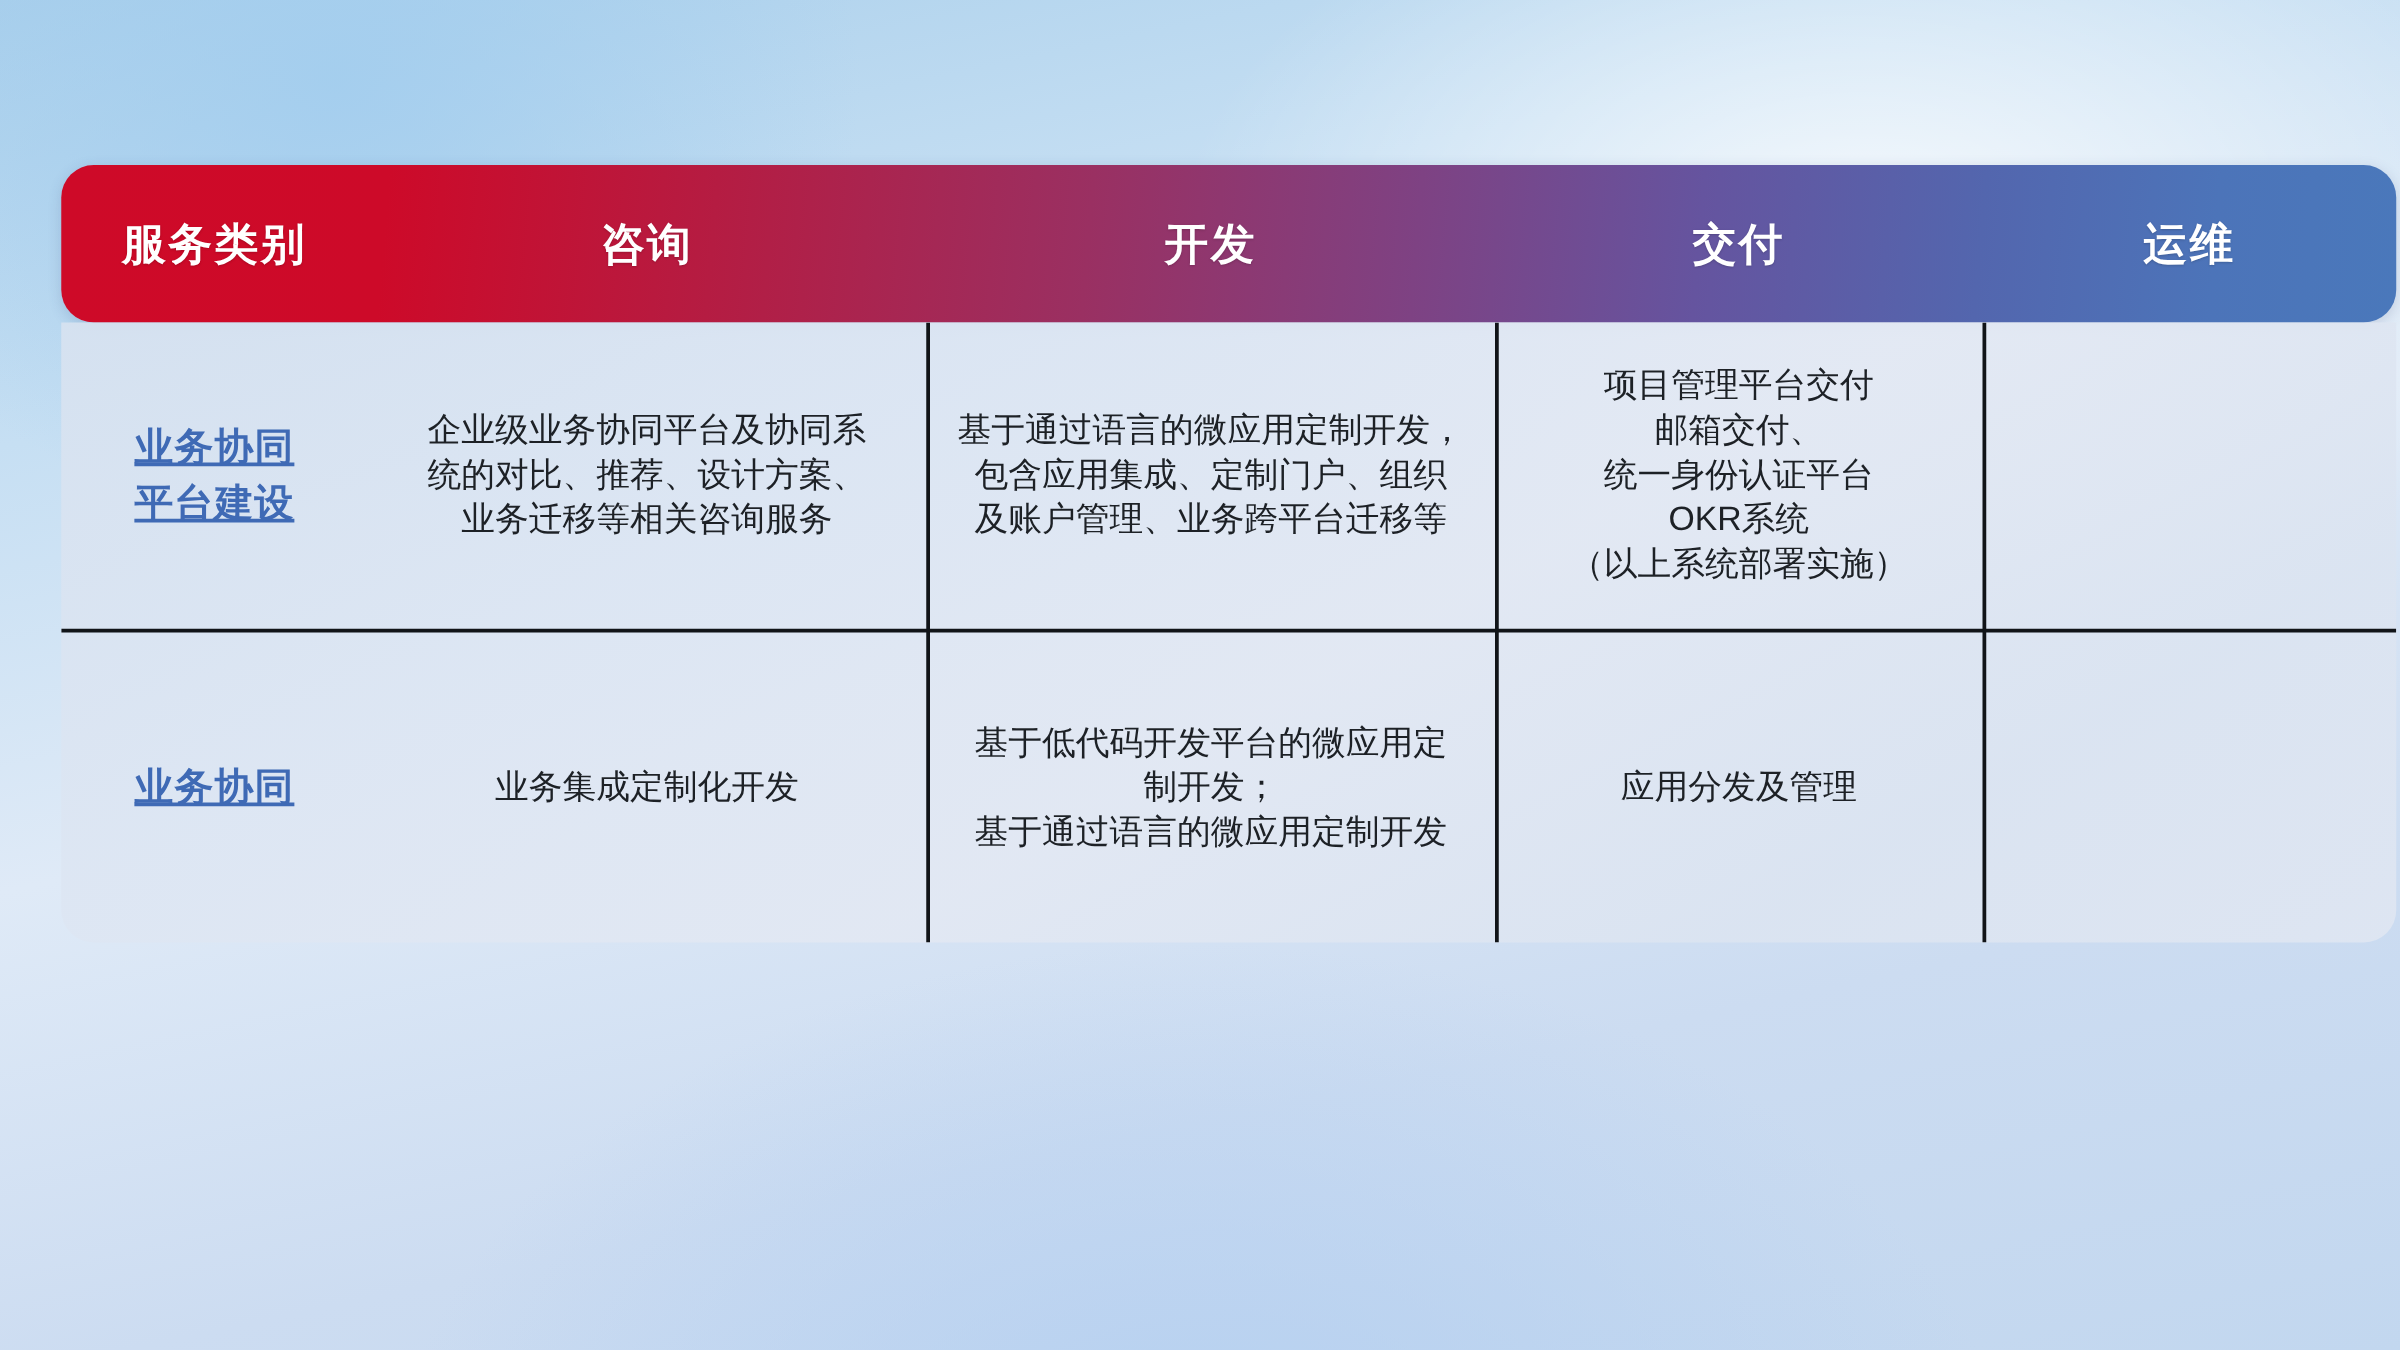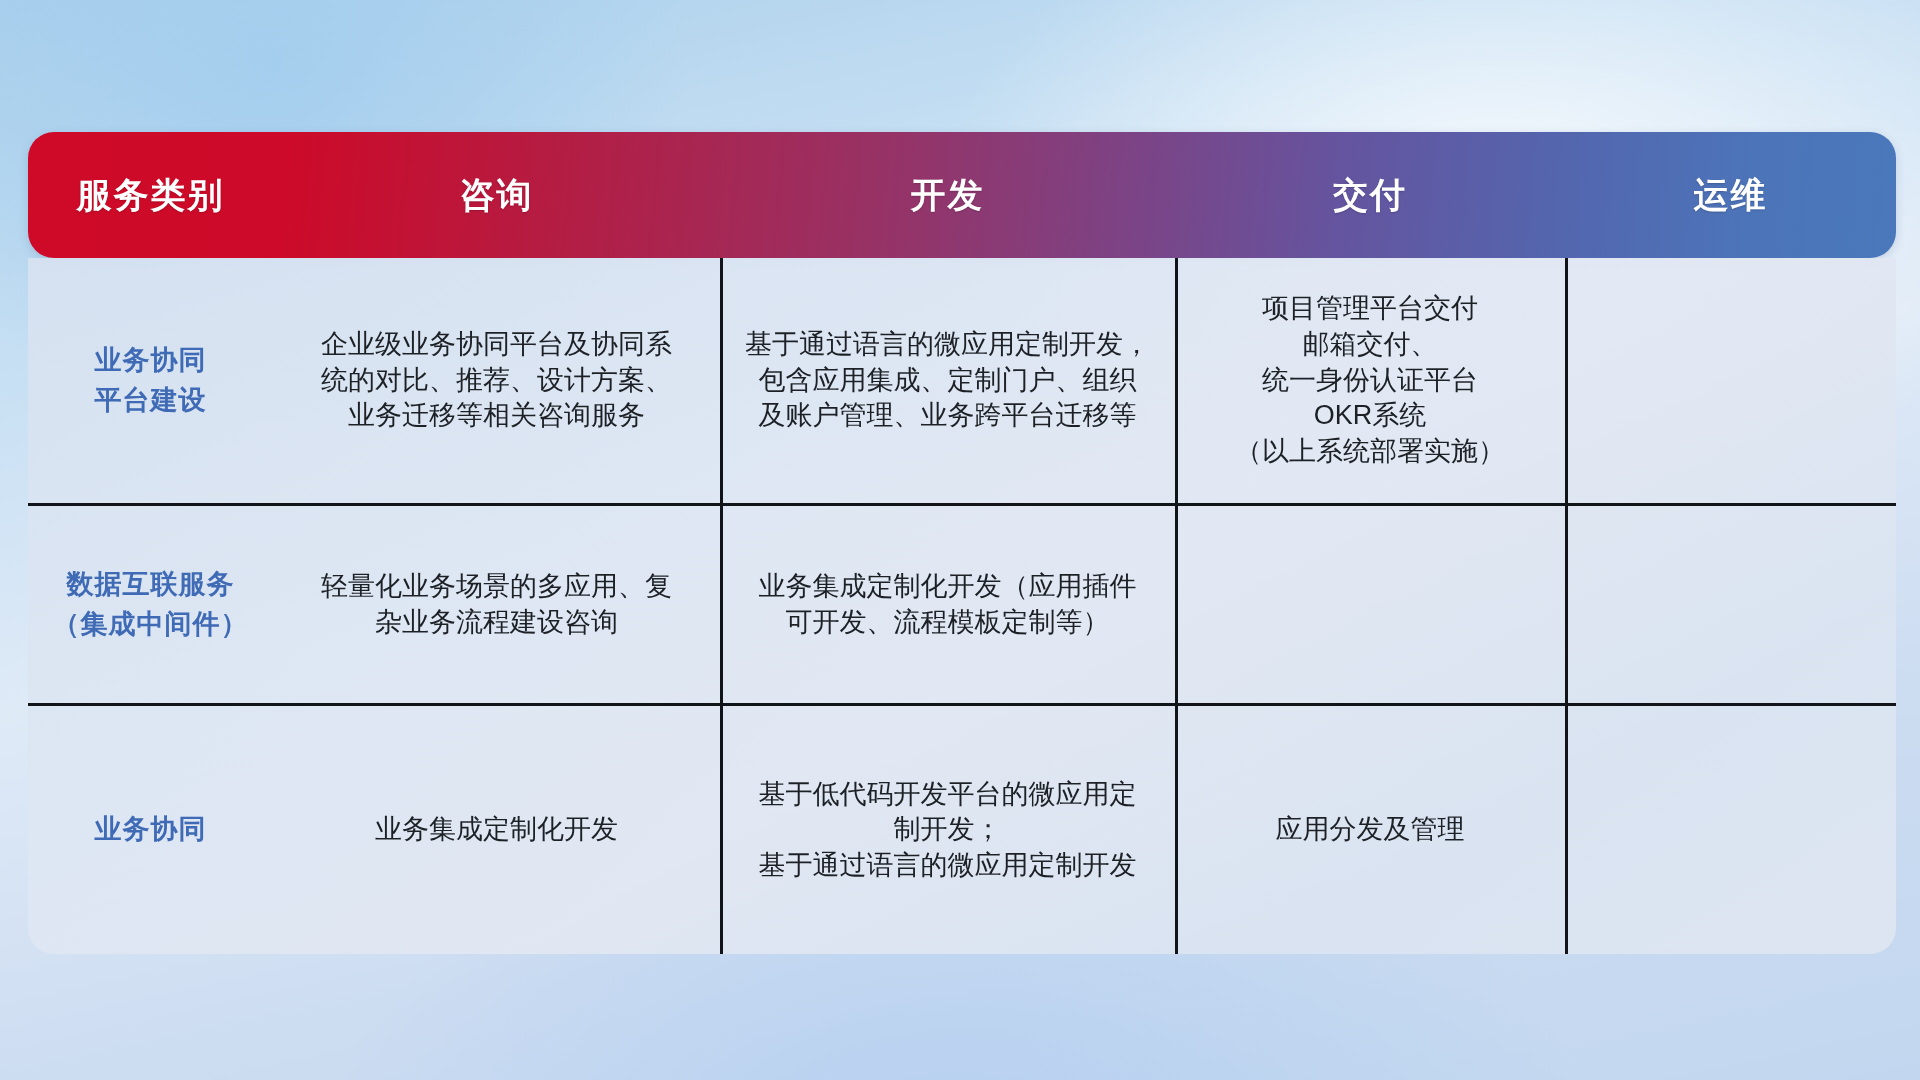--- a/index.html
+++ b/index.html
@@ -15,20 +15,21 @@
       radial-gradient(ellipse 900px 520px at 78% 18%, rgba(255,255,255,0.80) 0%, rgba(255,255,255,0.0) 62%),
       radial-gradient(ellipse 700px 600px at 14% 6%, rgba(162,205,238,0.85) 0%, rgba(162,205,238,0.0) 60%),
       radial-gradient(ellipse 1000px 700px at 50% 112%, rgba(178,206,240,0.9) 0%, rgba(178,206,240,0.0) 65%),
       linear-gradient(168deg, #a9cfeb 0%, #c6dff3 24%, #dfeaf7 48%, #ccdcf1 74%, #c2d7ef 100%);
   }
 
   .page {
     position: relative;
     width: 1872px;
     height: 1080px;
+    margin-left: 21px;
   }
 
   
   .table-wrap {
     position: absolute;
     left: 28px;
     top: 132px;
     width: 1868px;
     border-radius: 26px;
   }
@@ -94,23 +95,24 @@
     text-align: center;
     font-size: 27px;
     line-height: 1.32;
     color: #1d2126;
     white-space: pre-line;
   }
 
   .td.label {
     color: #3f6ab5;
     font-weight: bold;
-    font-size: 27px;
+    font-size: 31px;
     line-height: 1.45;
     letter-spacing: 1px;
+    text-decoration: underline;
   }
 
   
   .vline {
     position: absolute;
     top: 0;
     bottom: 0;
     width: 3px;
     background: #111418;
     pointer-events: none;
@@ -157,30 +159,20 @@
         <div class="td c3">基于通过语言的微应用定制开发，
 包含应用集成、定制门户、组织
 及账户管理、业务跨平台迁移等</div>
         <div class="td c4">项目管理平台交付
 邮箱交付、
 统一身份认证平台
 OKR系统
 （以上系统部署实施）</div>
       </div>
 
-      <div class="tr r2">
-        <div class="td label c1">数据互联服务
-（集成中间件）</div>
-        <div class="td c2">轻量化业务场景的多应用、复
-杂业务流程建设咨询</div>
-        <div class="td c3">业务集成定制化开发（应用插件
-可开发、流程模板定制等）</div>
-        <div class="td c4"></div>
-        <div class="td c5"></div>
-      </div>
 
       <div class="tr r3">
         <div class="td label c1">业务协同</div>
         <div class="td c2">业务集成定制化开发</div>
         <div class="td c3">基于低代码开发平台的微应用定
 制开发；
 基于通过语言的微应用定制开发</div>
         <div class="td c4">应用分发及管理</div>
         <div class="td c5"></div>
       </div>

